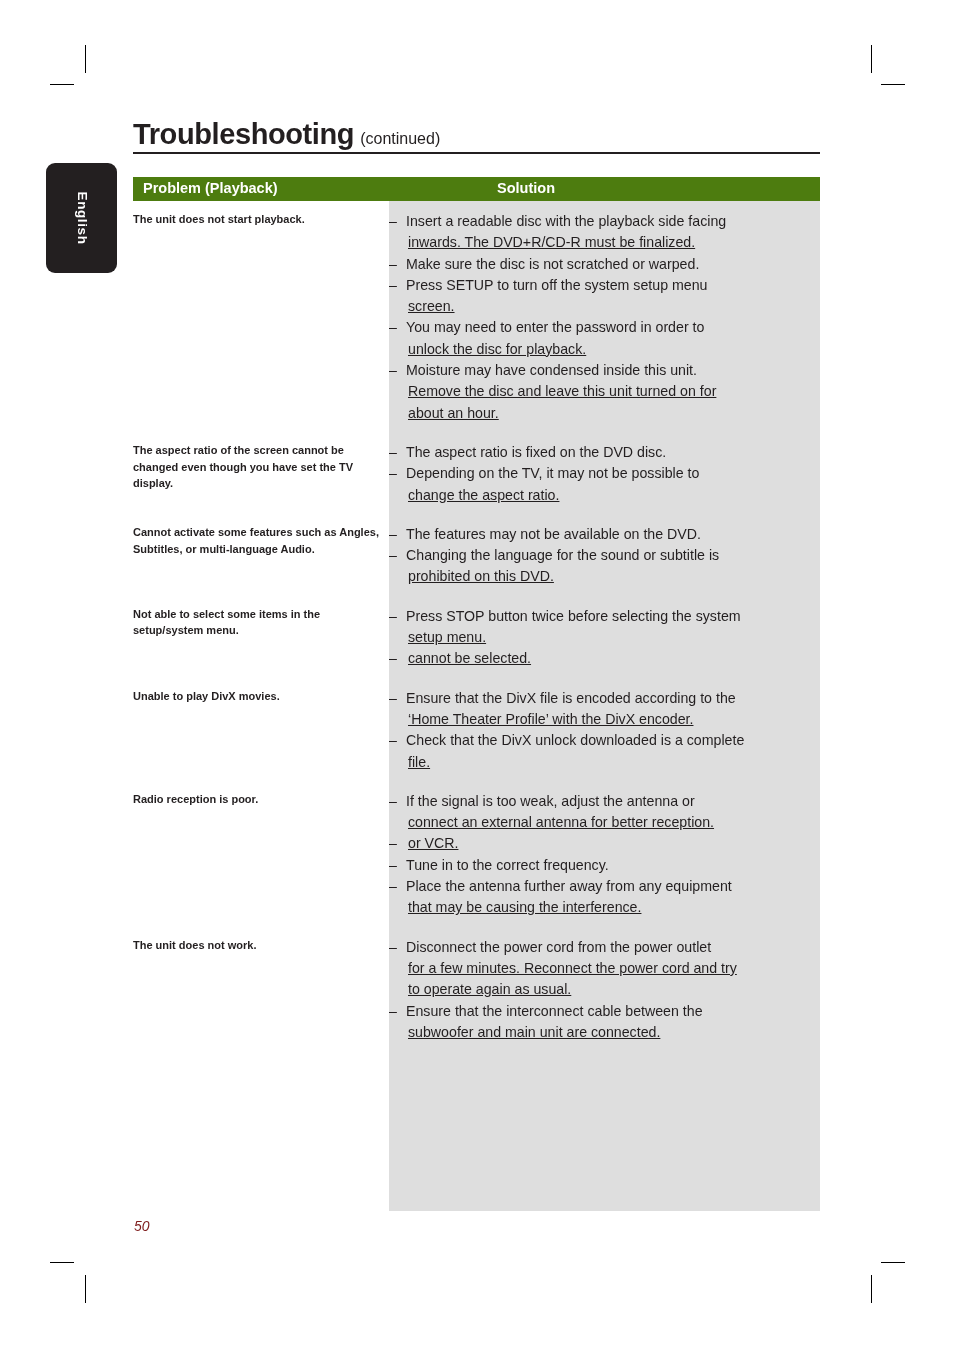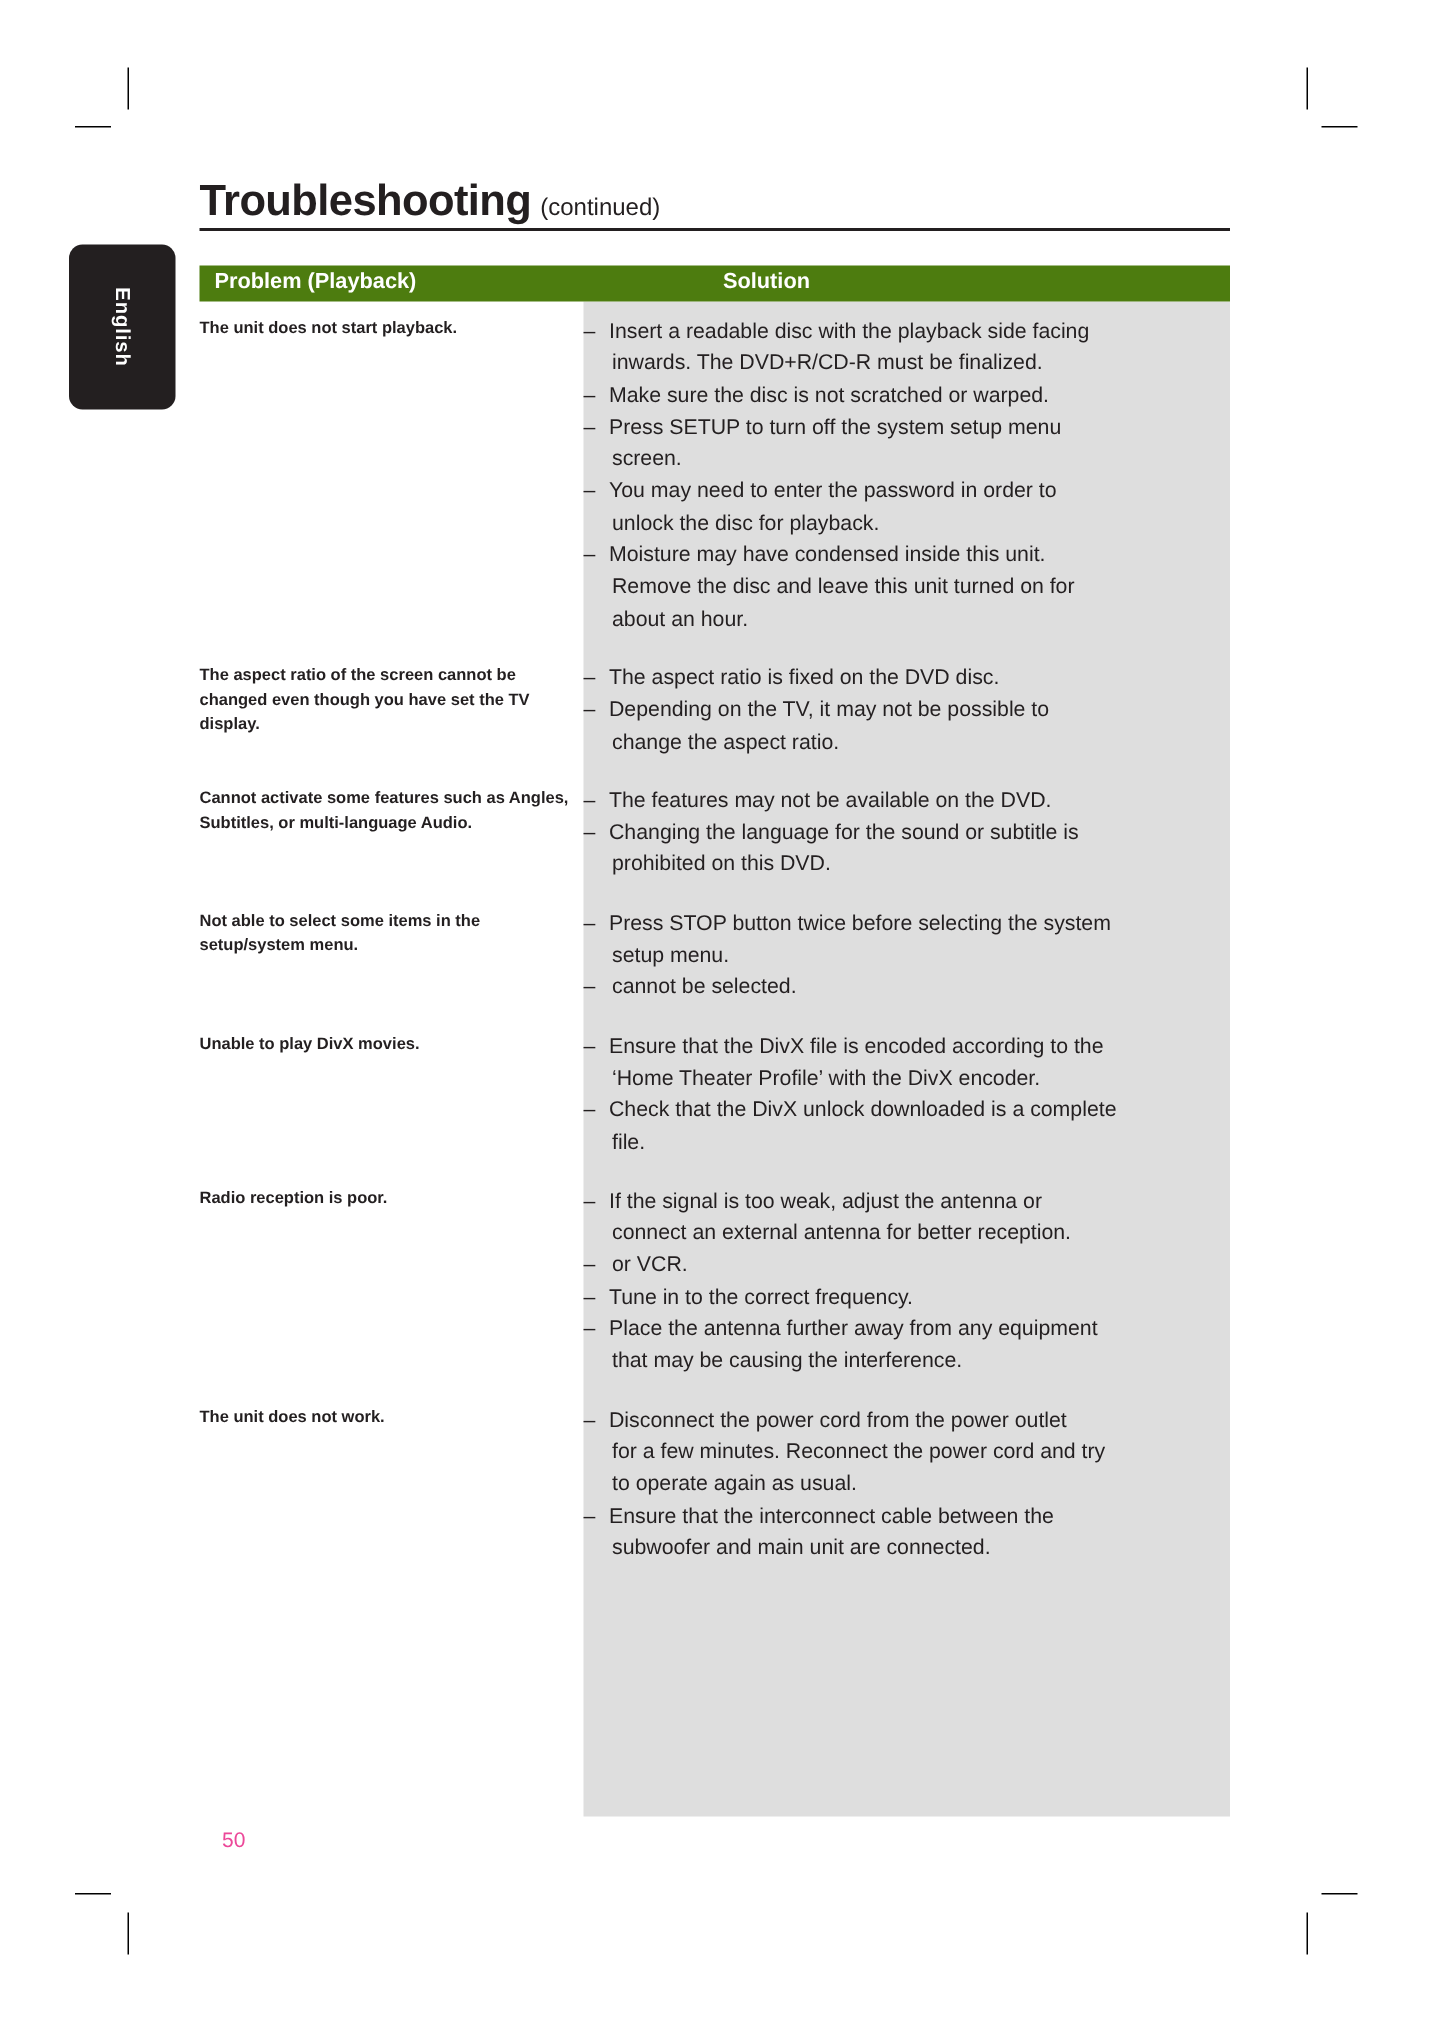--- a/index.html
+++ b/index.html
@@ -93,21 +93,21 @@
     background: #4d7c0f;
   }
   #table-header .th {
     position: absolute;
     top: 3px;
     color: #ffffff;
     font-size: 14.5px;
     font-weight: bold;
   }
   #table-header .th-problem { left: 10px; }
-  #table-header .th-solution { left: 349px; text-align: center; }
+  #table-header .th-solution { left: 364px; text-align: center; }
 
   
   #rows {
     position: absolute;
     left: 133px;
     top: 211px;
     width: 687px;
   }
   .row {
     display: flex;
@@ -136,29 +136,31 @@
   .bullet-line .dash {
     flex: 0 0 17px;
     width: 17px;
   }
   .bullet-line .txt {
     flex: 1 1 auto;
   }
   .bullet-line .txt .cont {
     display: block;
     padding-left: 2px;
+    text-decoration: underline;
   }
 
   
   #page-number {
     position: absolute;
-    left: 148px;
+    left: 134px;
     top: 1218px;
     font-size: 14px;
-    color: #ec4899;
+    color: #7f1d1d;
+    font-style: italic;
   }
 </style>
 </head>
 <body>
 
 <div class="crop v" style="left:85px; top:45px;"></div>
 <div class="crop h" style="left:50px; top:84px;"></div>
 <div class="crop v" style="left:871px; top:45px;"></div>
 <div class="crop h" style="left:881px; top:84px;"></div>
 <div class="crop h" style="left:50px; top:1262px;"></div>

